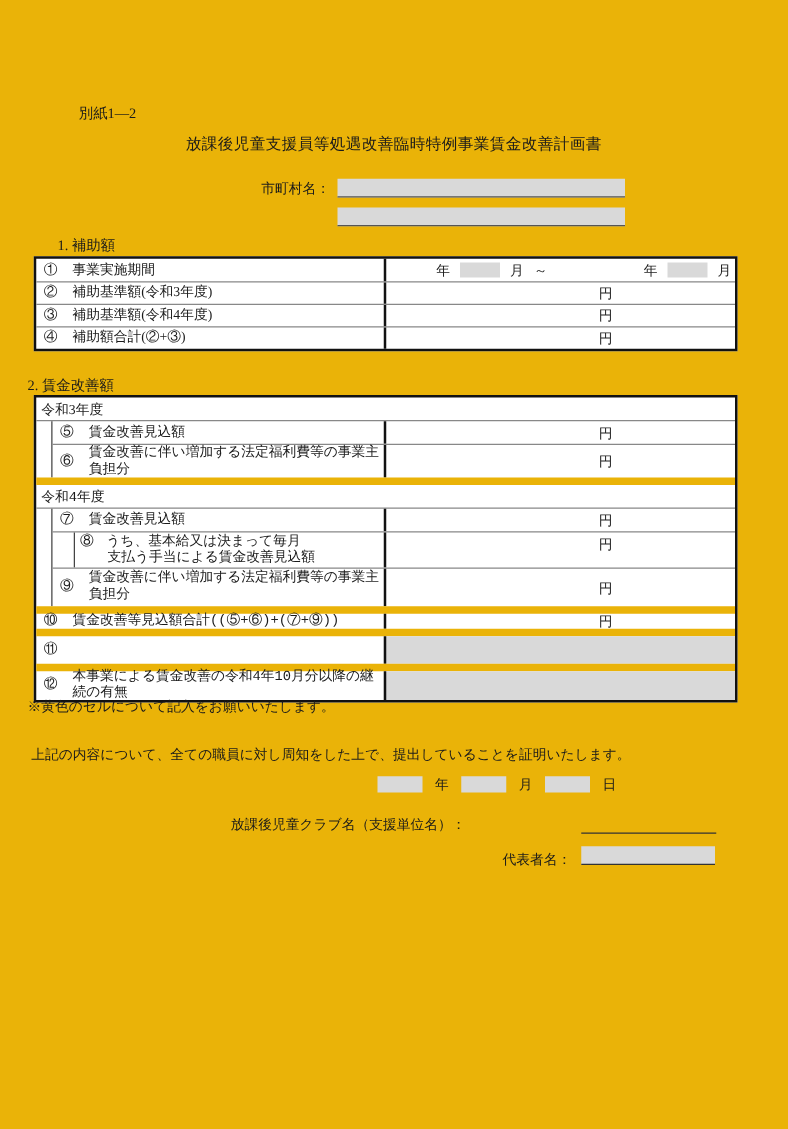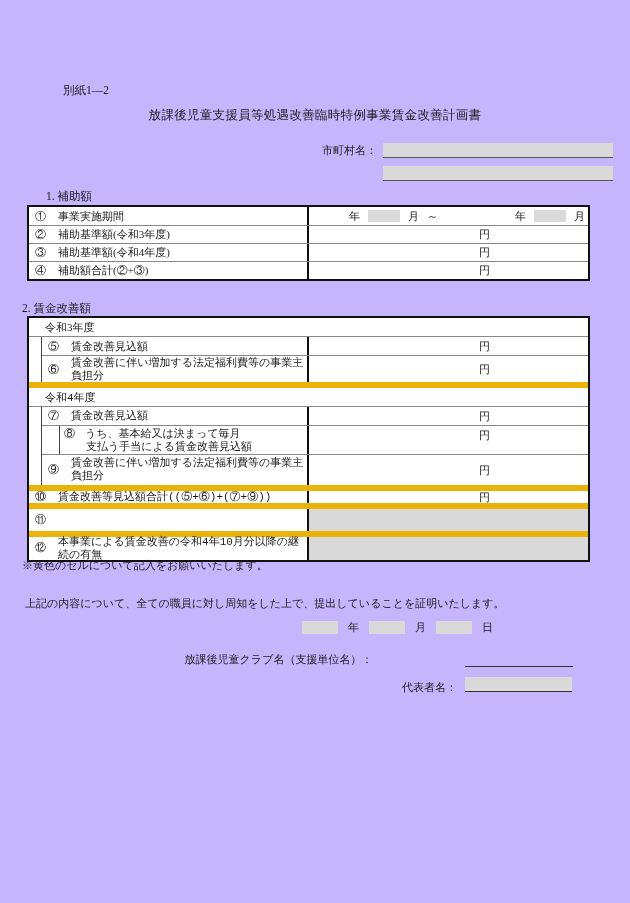--- a/index.html
+++ b/index.html
@@ -1,28 +1,28 @@
 <!DOCTYPE html>
 <html lang="ja"><head>
 <meta charset="utf-8">
 <style>
   * { margin:0; padding:0; box-sizing:border-box; }
   html,body { background:#ffffff; }
   body { width:630px; height:903px; }
   .page {
-    position:relative; width:630px; height:903px; background:#c4b5fd;
+    position:relative; width:630px; height:903px; background:#eab308;
     font-family:"Liberation Serif","DejaVu Serif",serif;
     color:#1a1a1a; font-size:11px;
   }
   .abs { position:absolute; }
 
   .attachment-label { left:63px; top:83px; font-size:11.5px; }
   .doc-title { left:0; right:0; top:107px; text-align:center; font-size:12.5px; letter-spacing:0.3px; }
 
-  .field-row { left:0; top:0; width:613px; display:flex; align-items:flex-end; justify-content:flex-end; gap:6px; }
+  .field-row { left:0; top:0; width:500px; display:flex; align-items:flex-end; justify-content:flex-end; gap:6px; }
   .field-row .flabel { font-size:11px; }
   .fill-box { background:#d9d9d9; }
   .hdr-input { width:230px; height:15px; border-bottom:1px solid #555; }
 
   .sec-heading { left:22px; font-size:11.5px; }
 
   .tbl { left:27px; width:563px; border:2px solid #111; background:#fff; }
   .trow { display:flex; width:100%; }
   .lbl-cell { display:flex; align-items:center; gap:12px; padding-left:6px; line-height:13px; }
   .num { flex:0 0 auto; }
@@ -34,21 +34,21 @@
   
   .t1 { top:205px; }
   .t1 .trow { height:18px; }
   .t1 .lbl-cell { width:278px; }
   .date-cell { flex:1; border-left:2px solid #111; display:flex; align-items:center; gap:8px; padding:0 3px 0 40px; }
   .date-cell .spring { flex:1; }
   .mini-box { width:32px; height:12px; }
 
   
   .t2 { top:316px; display:flex; flex-direction:column; }
-  .fy-row { height:18px; display:flex; align-items:center; padding-left:16px; }
+  .fy-row { height:18px; display:flex; align-items:center; padding-left:4px; }
   .subgroup { display:flex; border-top:1px solid #888; }
   .spacer1 { flex:0 0 13px; border-right:1px solid #444; }
   .spacer2 { flex:0 0 18px; border-right:1px solid #444; }
   .subrows { flex:1; display:flex; flex-direction:column; }
   .subrows .lbl-cell { width:265px; }
   .subrows .srow8 .lbl-cell { width:247px; padding-left:4px; display:block; padding-top:2px; }
   .srow { display:flex; }
   .h18 { height:18px; } .h27 { height:27px; } .h29 { height:29px; } .h31 { height:31px; } .h28 { height:28px; }
   .t2 .full .lbl-cell { width:278px; }
   .row8-l1 { display:flex; gap:10px; }

